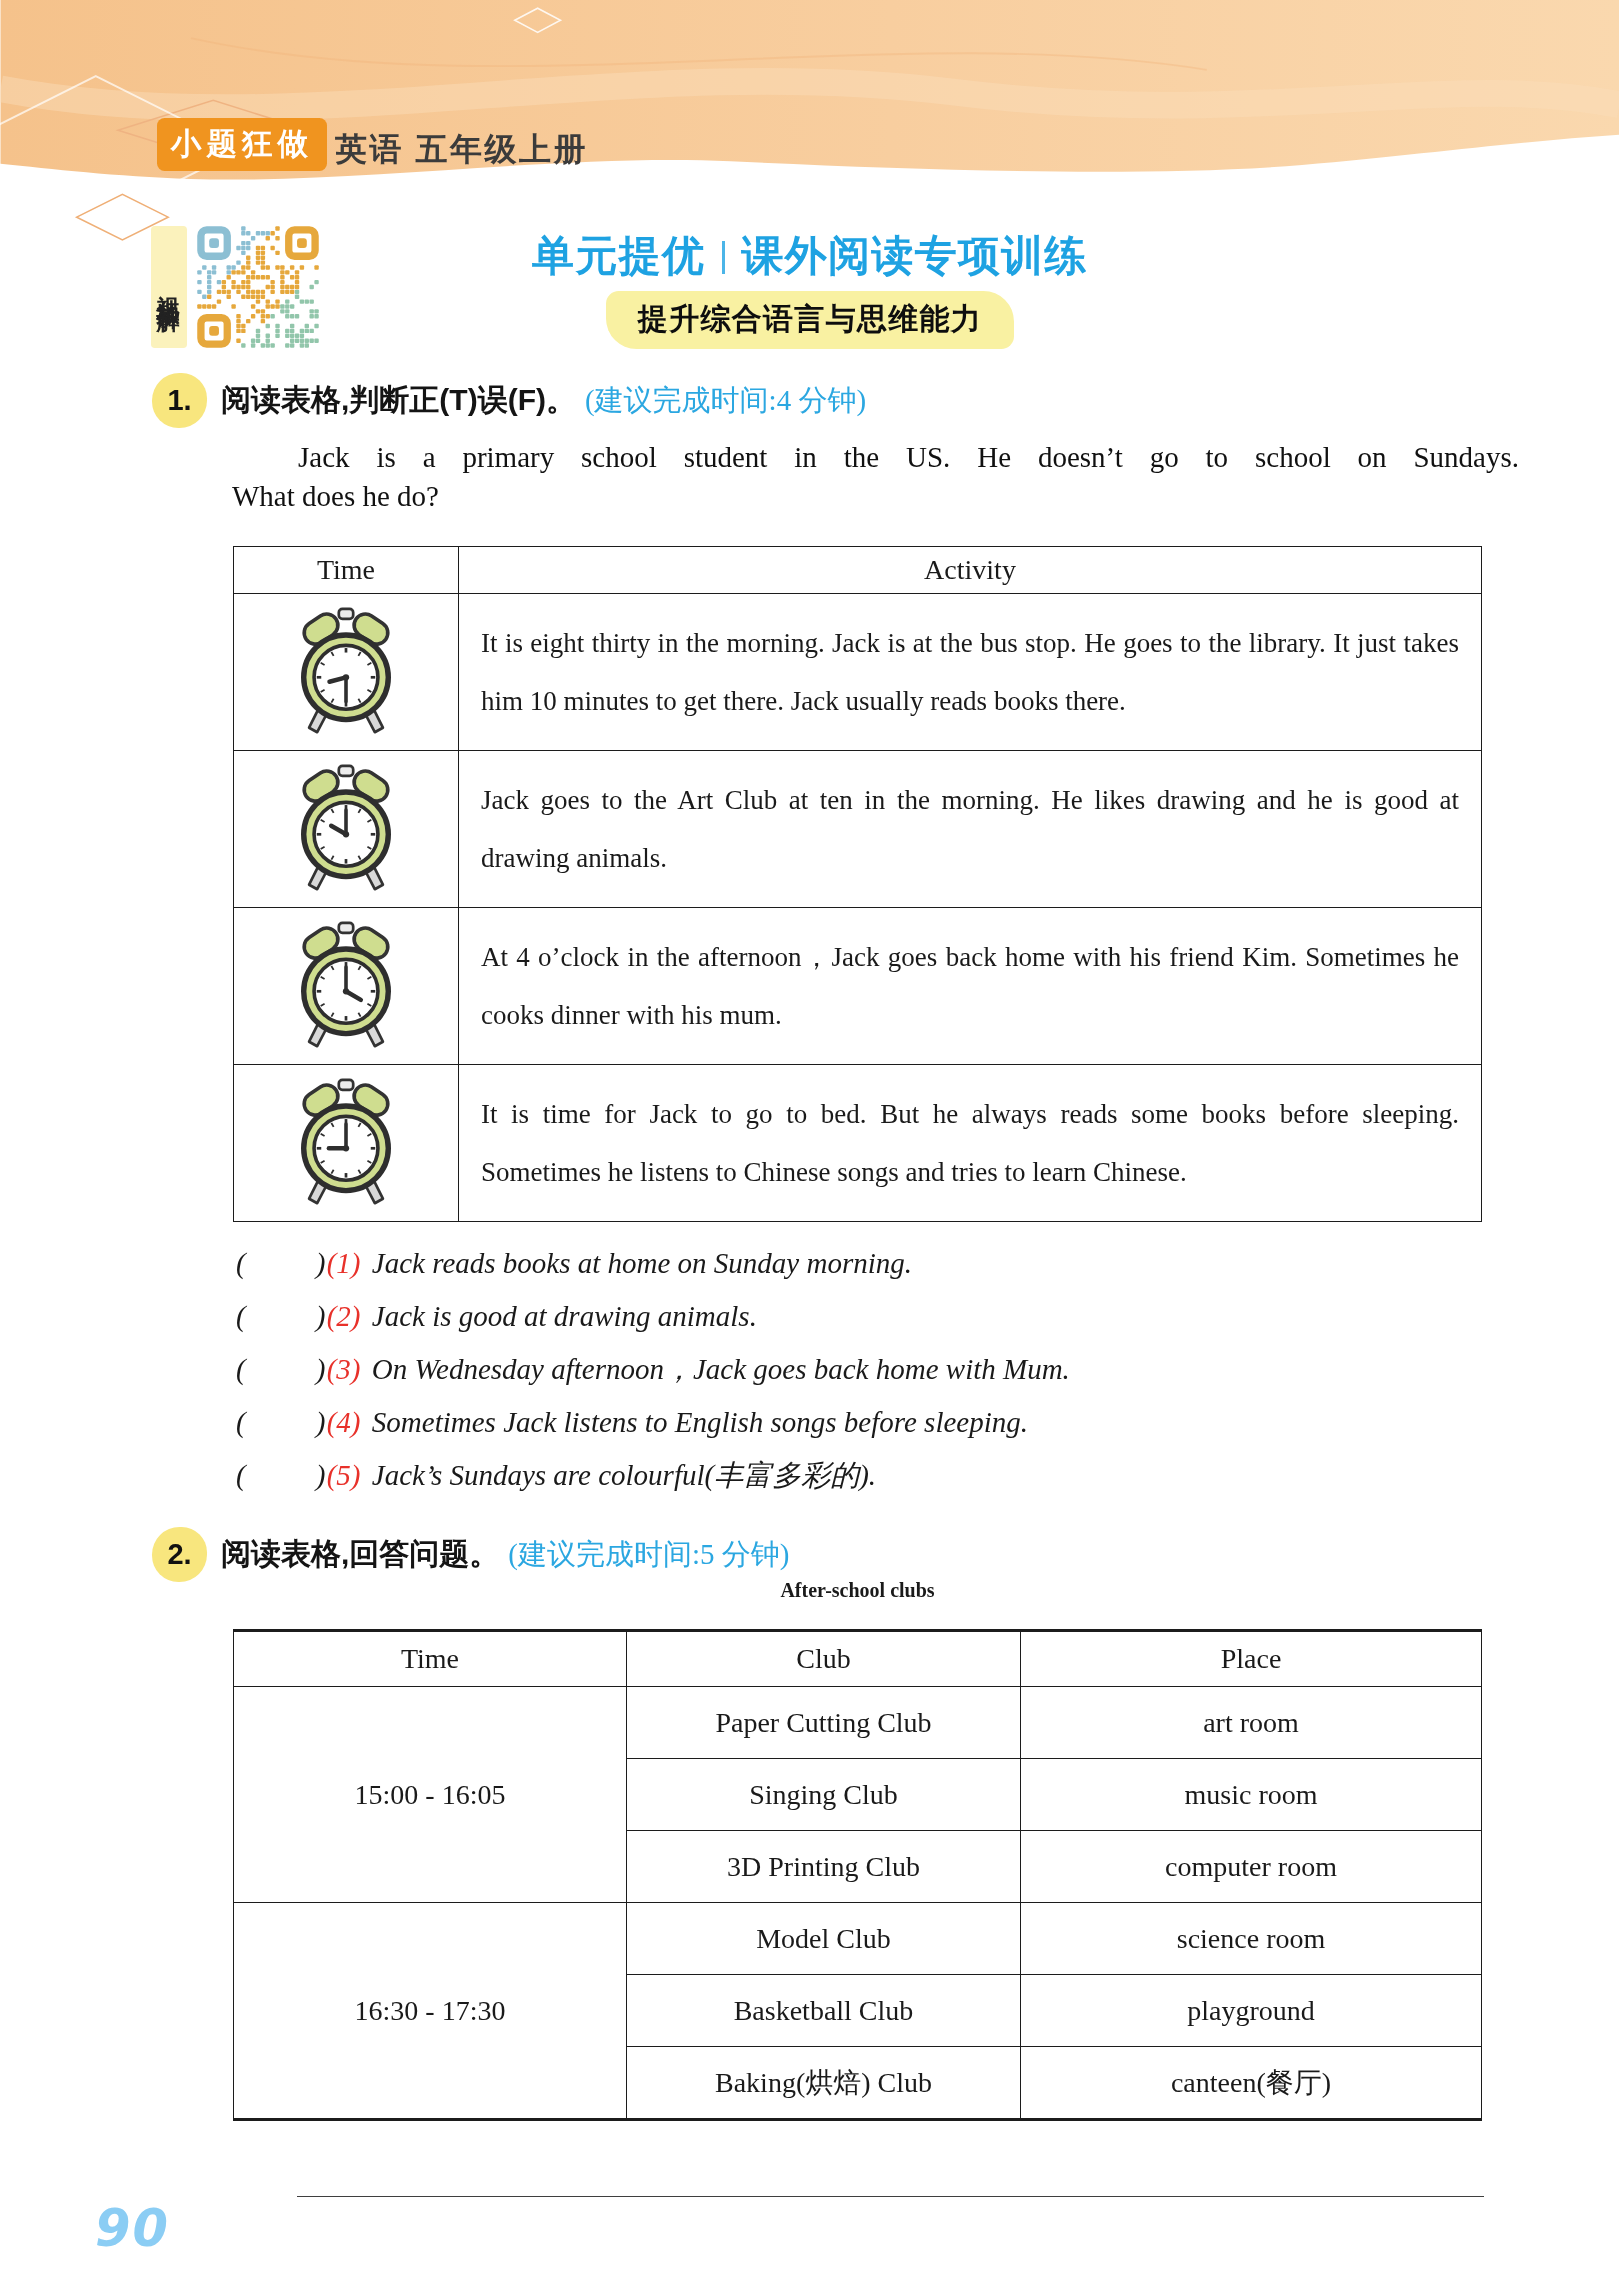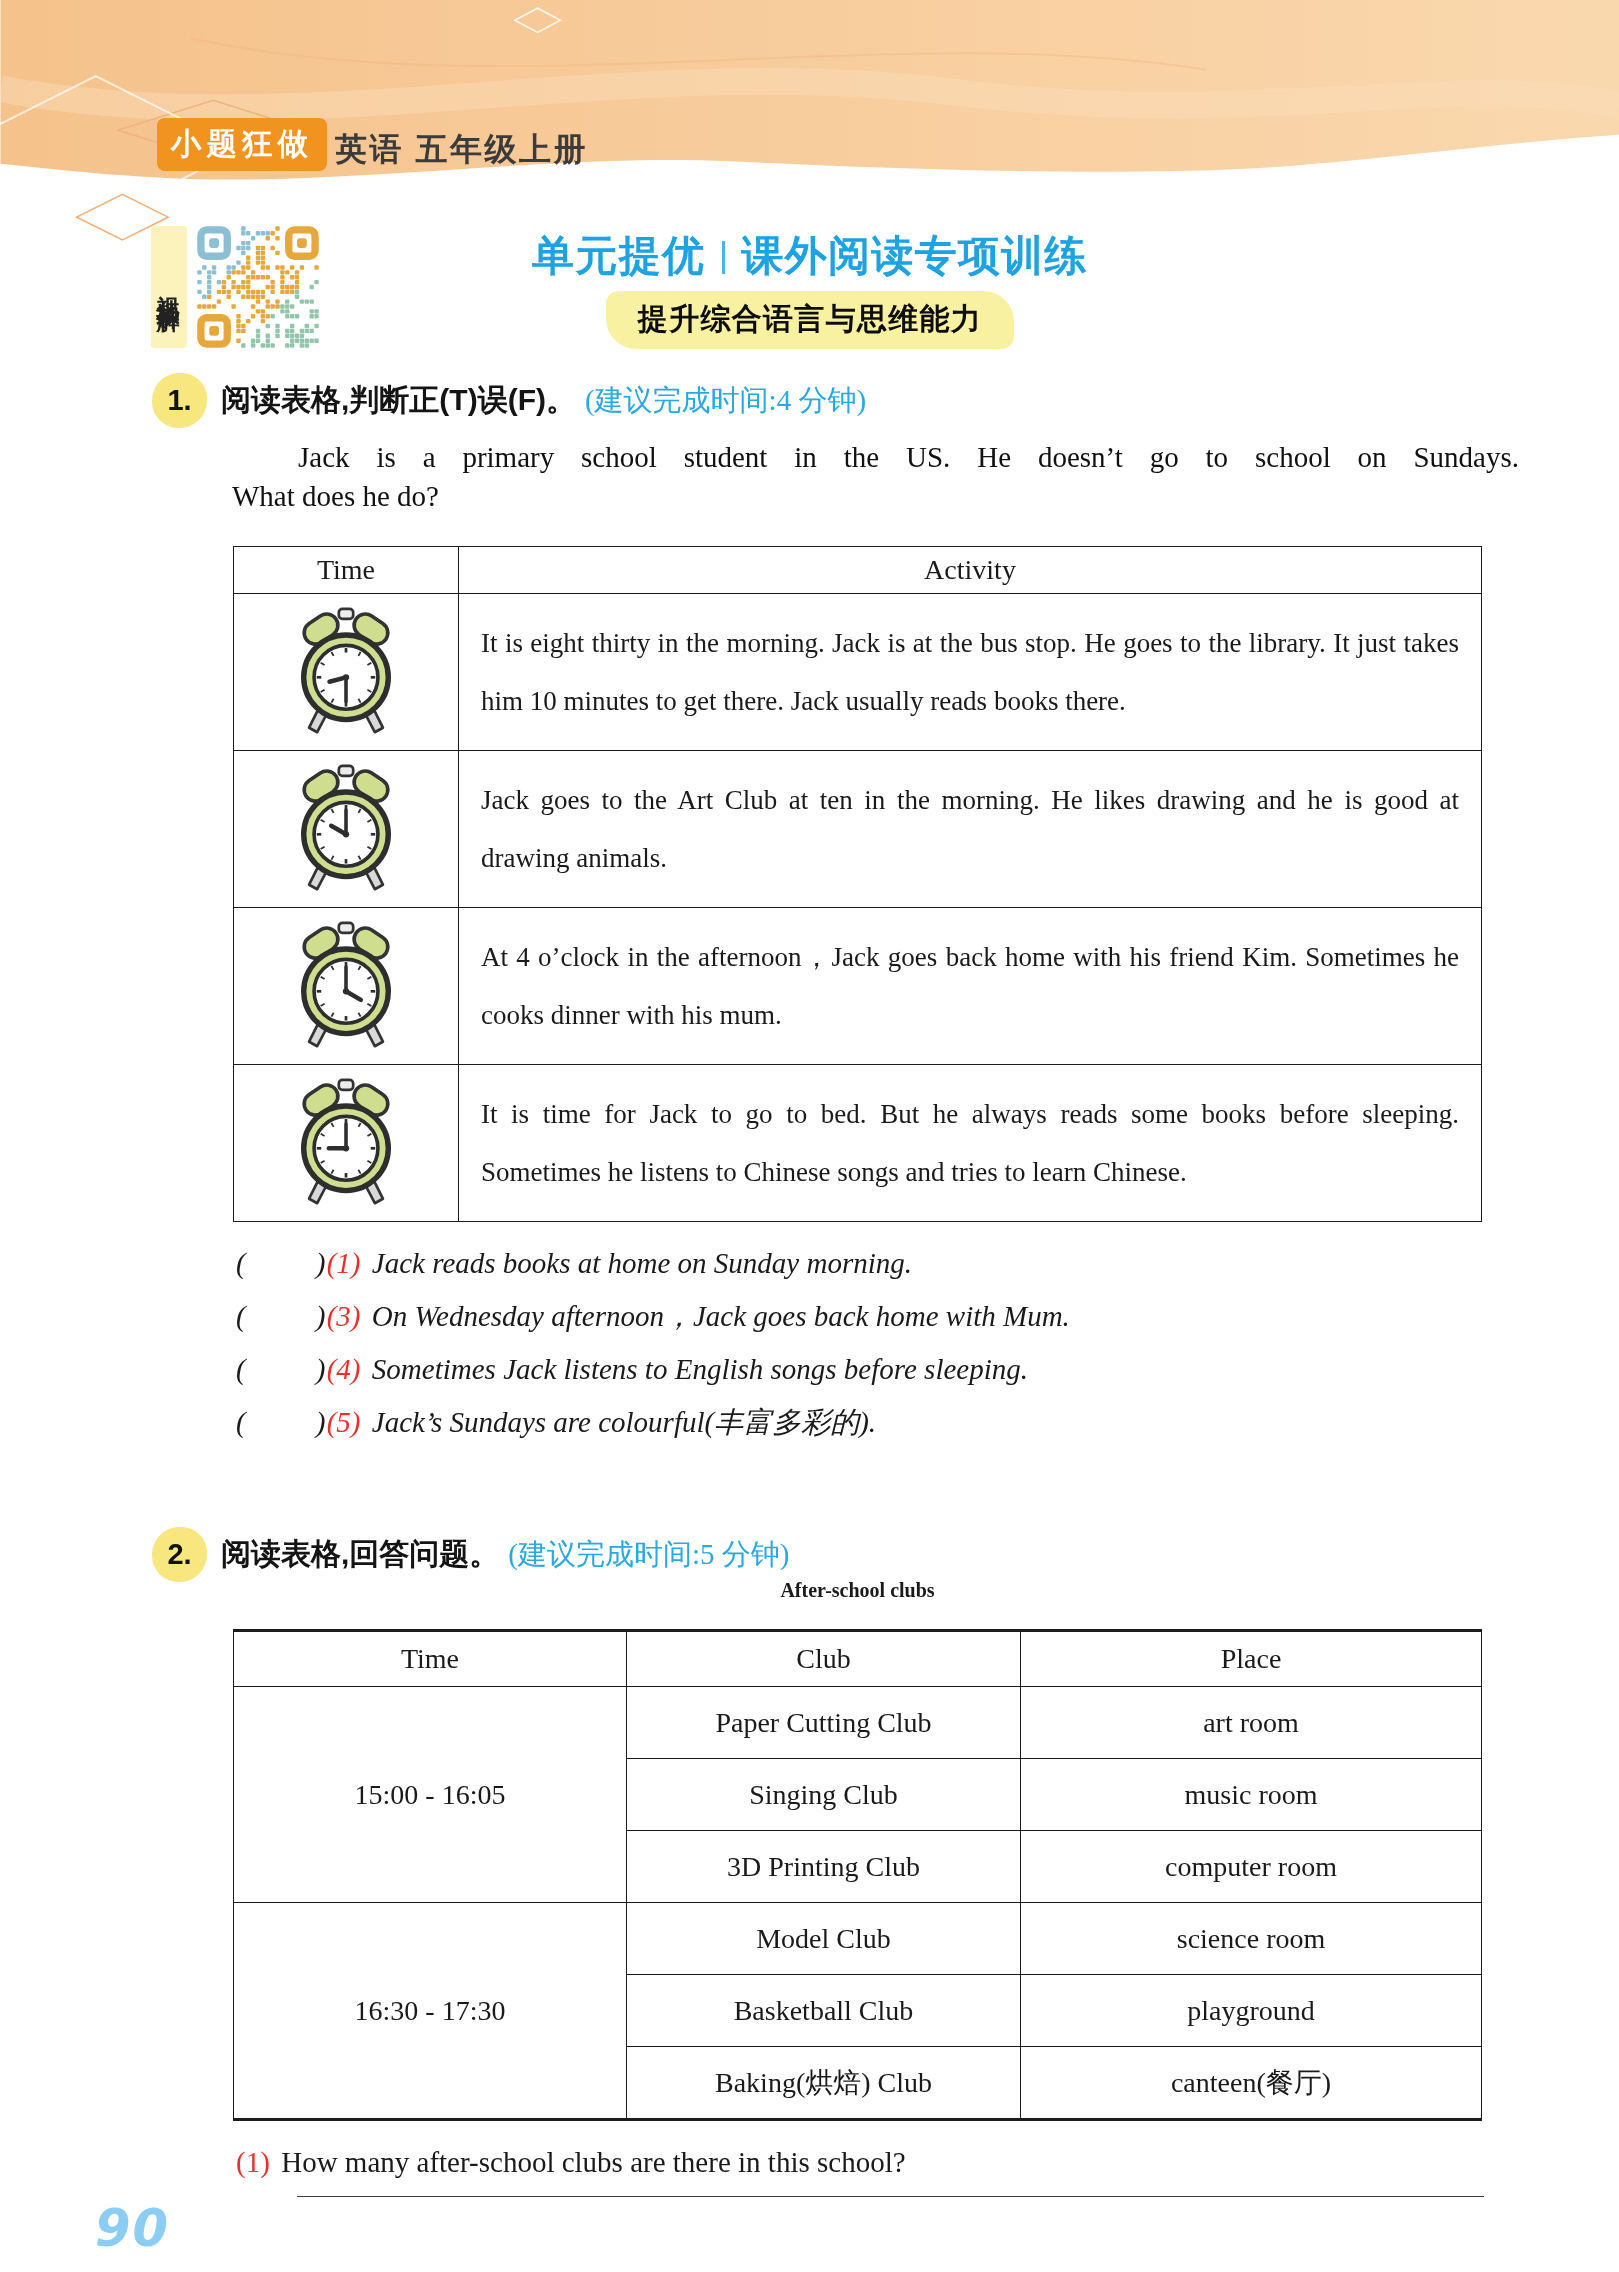--- a/index.html
+++ b/index.html
@@ -475,20 +475,21 @@
       </td>
       <td>
             <p class="act-text">It is time for Jack to go to bed. But he always reads some books before sleeping. Sometimes he listens to Chinese songs and tries to learn Chinese.</p>
           </td>
     </tr>
   </tbody>
     </table>
 
   <div class="tf-list">
     <div class="tf-item"><span>(</span><span class="tf-gap"></span><span>)</span><span class="tf-num">(1)</span><span>Jack reads books at home on Sunday morning.</span></div>
+    <div class="tf-item"><span>(</span><span class="tf-gap"></span><span>)</span><span class="tf-num">(2)</span><span>Jack is good at drawing animals.</span></div>
     <div class="tf-item"><span>(</span><span class="tf-gap"></span><span>)</span><span class="tf-num">(3)</span><span>On Wednesday afternoon，Jack goes back home with Mum.</span></div>
     <div class="tf-item"><span>(</span><span class="tf-gap"></span><span>)</span><span class="tf-num">(4)</span><span>Sometimes Jack listens to English songs before sleeping.</span></div>
     <div class="tf-item"><span>(</span><span class="tf-gap"></span><span>)</span><span class="tf-num">(5)</span><span>Jack’s Sundays are colourful(丰富多彩的).</span></div>
   </div>
 
   <div class="q-head q2-head">
     <span class="q-badge">2.</span>
     <span class="q-prompt">阅读表格,回答问题。</span>
     <span class="q-hint">(建议完成时间:5 分钟)</span>
   </div>
@@ -529,20 +530,17 @@
       <td>Basketball Club</td>
       <td>playground</td>
     </tr>
     <tr>
       <td>Baking(烘焙) Club</td>
       <td>canteen(餐厅)</td>
     </tr>
   </tbody>
     </table>
 
-  <div class="sub-q">
-    <span class="tf-num">(1)</span><span>How many after-school clubs are there in this school?</span>
-  </div>
   <div class="answer-line"></div>
 
   <div class="page-num">90</div>
 </div>
 
 
 </body></html>

